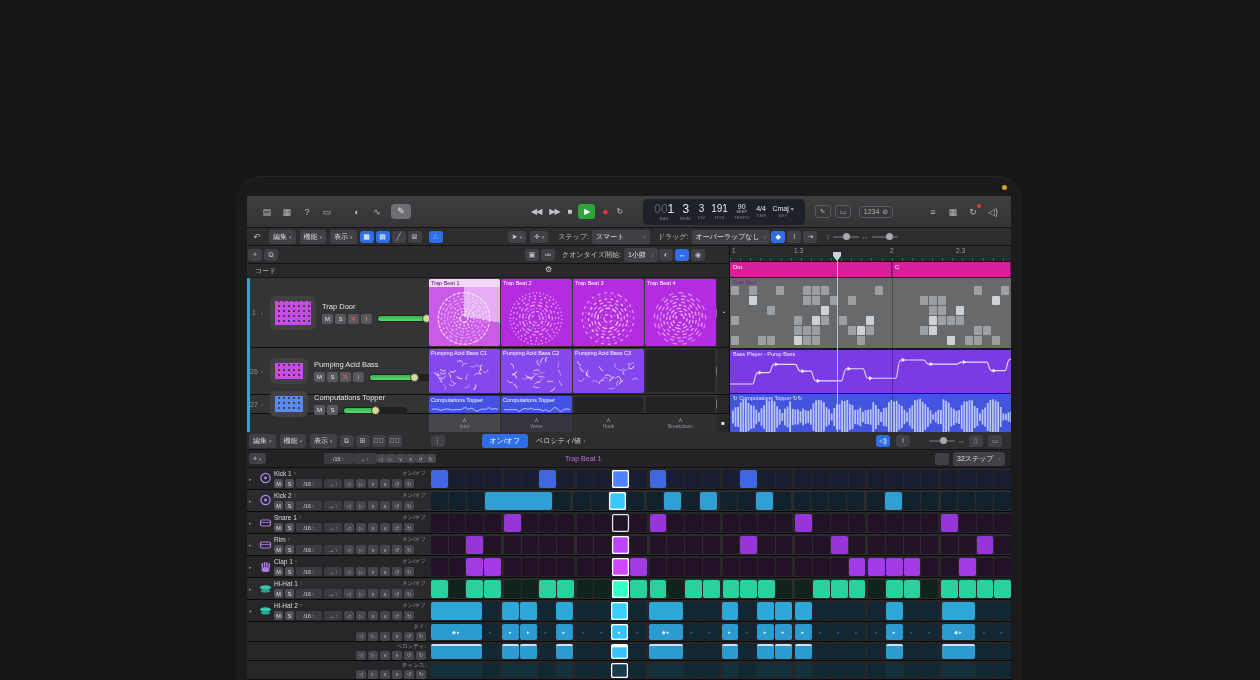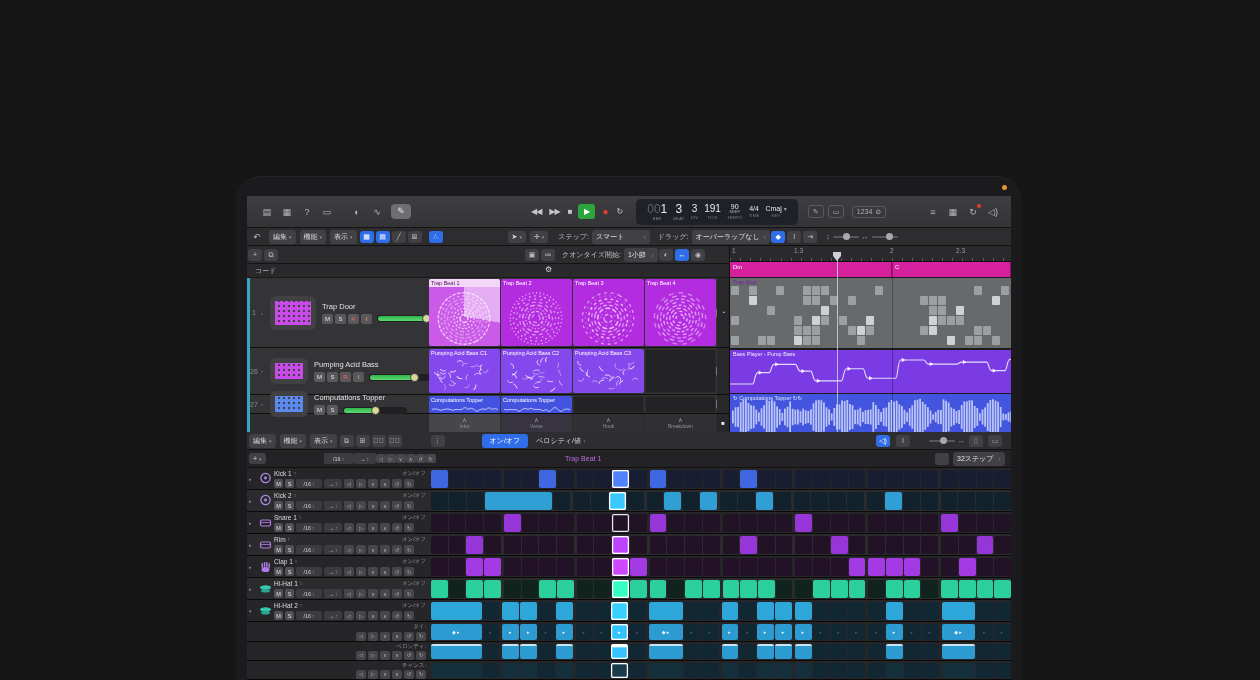--- a/index.html
+++ b/index.html
@@ -9,21 +9,21 @@
 .screen{position:absolute;left:11px;top:20px;width:764px;height:484px;background:#222224;overflow:hidden}
 
 .toolbar{position:absolute;left:0;top:0;width:764px;height:32px;background:linear-gradient(#3e3e40,#343436);border-bottom:1px solid #141415;display:flex;align-items:center}
 .tb-ic{color:#b9b9bd;font-size:9px;width:16px;height:16px;display:flex;align-items:center;justify-content:center;margin:0 2px;position:relative}
 .tb-grp{display:flex;margin-left:10px}
 .pencil-btn{background:#6e6e72;border-radius:4px;width:20px;height:15px;color:#e8e8ea;display:flex;align-items:center;justify-content:center;font-size:9px;margin-left:4px}
 .transport{display:flex;align-items:center;margin-left:116px}
 .tr-ic{color:#c6c6ca;font-size:8px;margin:0 4px;letter-spacing:-1px}
 .play-btn{width:17px;height:15px;background:#2ea43c;border-radius:3px;color:#fff;font-size:8px;display:flex;align-items:center;justify-content:center;margin:0 3px}
 .rec-dot{color:#e23b30;font-size:10px;margin:0 4px}
-.lcd{margin-left:10px;height:26px;background:#1e2128;border-radius:5px;display:flex;align-items:center;padding:0 8px;color:#e8eaf0}
+.lcd{margin-left:17px;height:26px;background:#1e2128;border-radius:5px;display:flex;align-items:center;padding:0 8px;color:#e8eaf0}
 .lcd-col{display:flex;flex-direction:column;align-items:center;margin:0 3px;line-height:1}
 .lcd-big{font-size:12px}.lcd-mid{font-size:10px}
 .lcd-dim{color:#5c616e}
 .lcd-lab{font-size:4px;color:#7d828f;margin-top:2px;letter-spacing:.3px}
 .lcd-sm{font-size:7px}.lcd-xs{font-size:4px;color:#aab0be}
 .lcd-chev{color:#9aa0ac;font-size:6px;margin-left:2px}
 .after-lcd{display:flex;align-items:center;margin-left:8px}
 .mini-btn{width:16px;height:13px;border:1px solid #5a5a5e;border-radius:3px;color:#aeaeb2;font-size:7px;display:flex;align-items:center;justify-content:center;margin:0 2px}
 .badge-1234{color:#b2b2b6;font-size:7px;border:1px solid #5a5a5e;border-radius:3px;padding:1px 4px;margin-left:6px;display:flex;gap:3px;align-items:center}
 .tb-right{position:absolute;right:8px;top:8px;display:flex}

